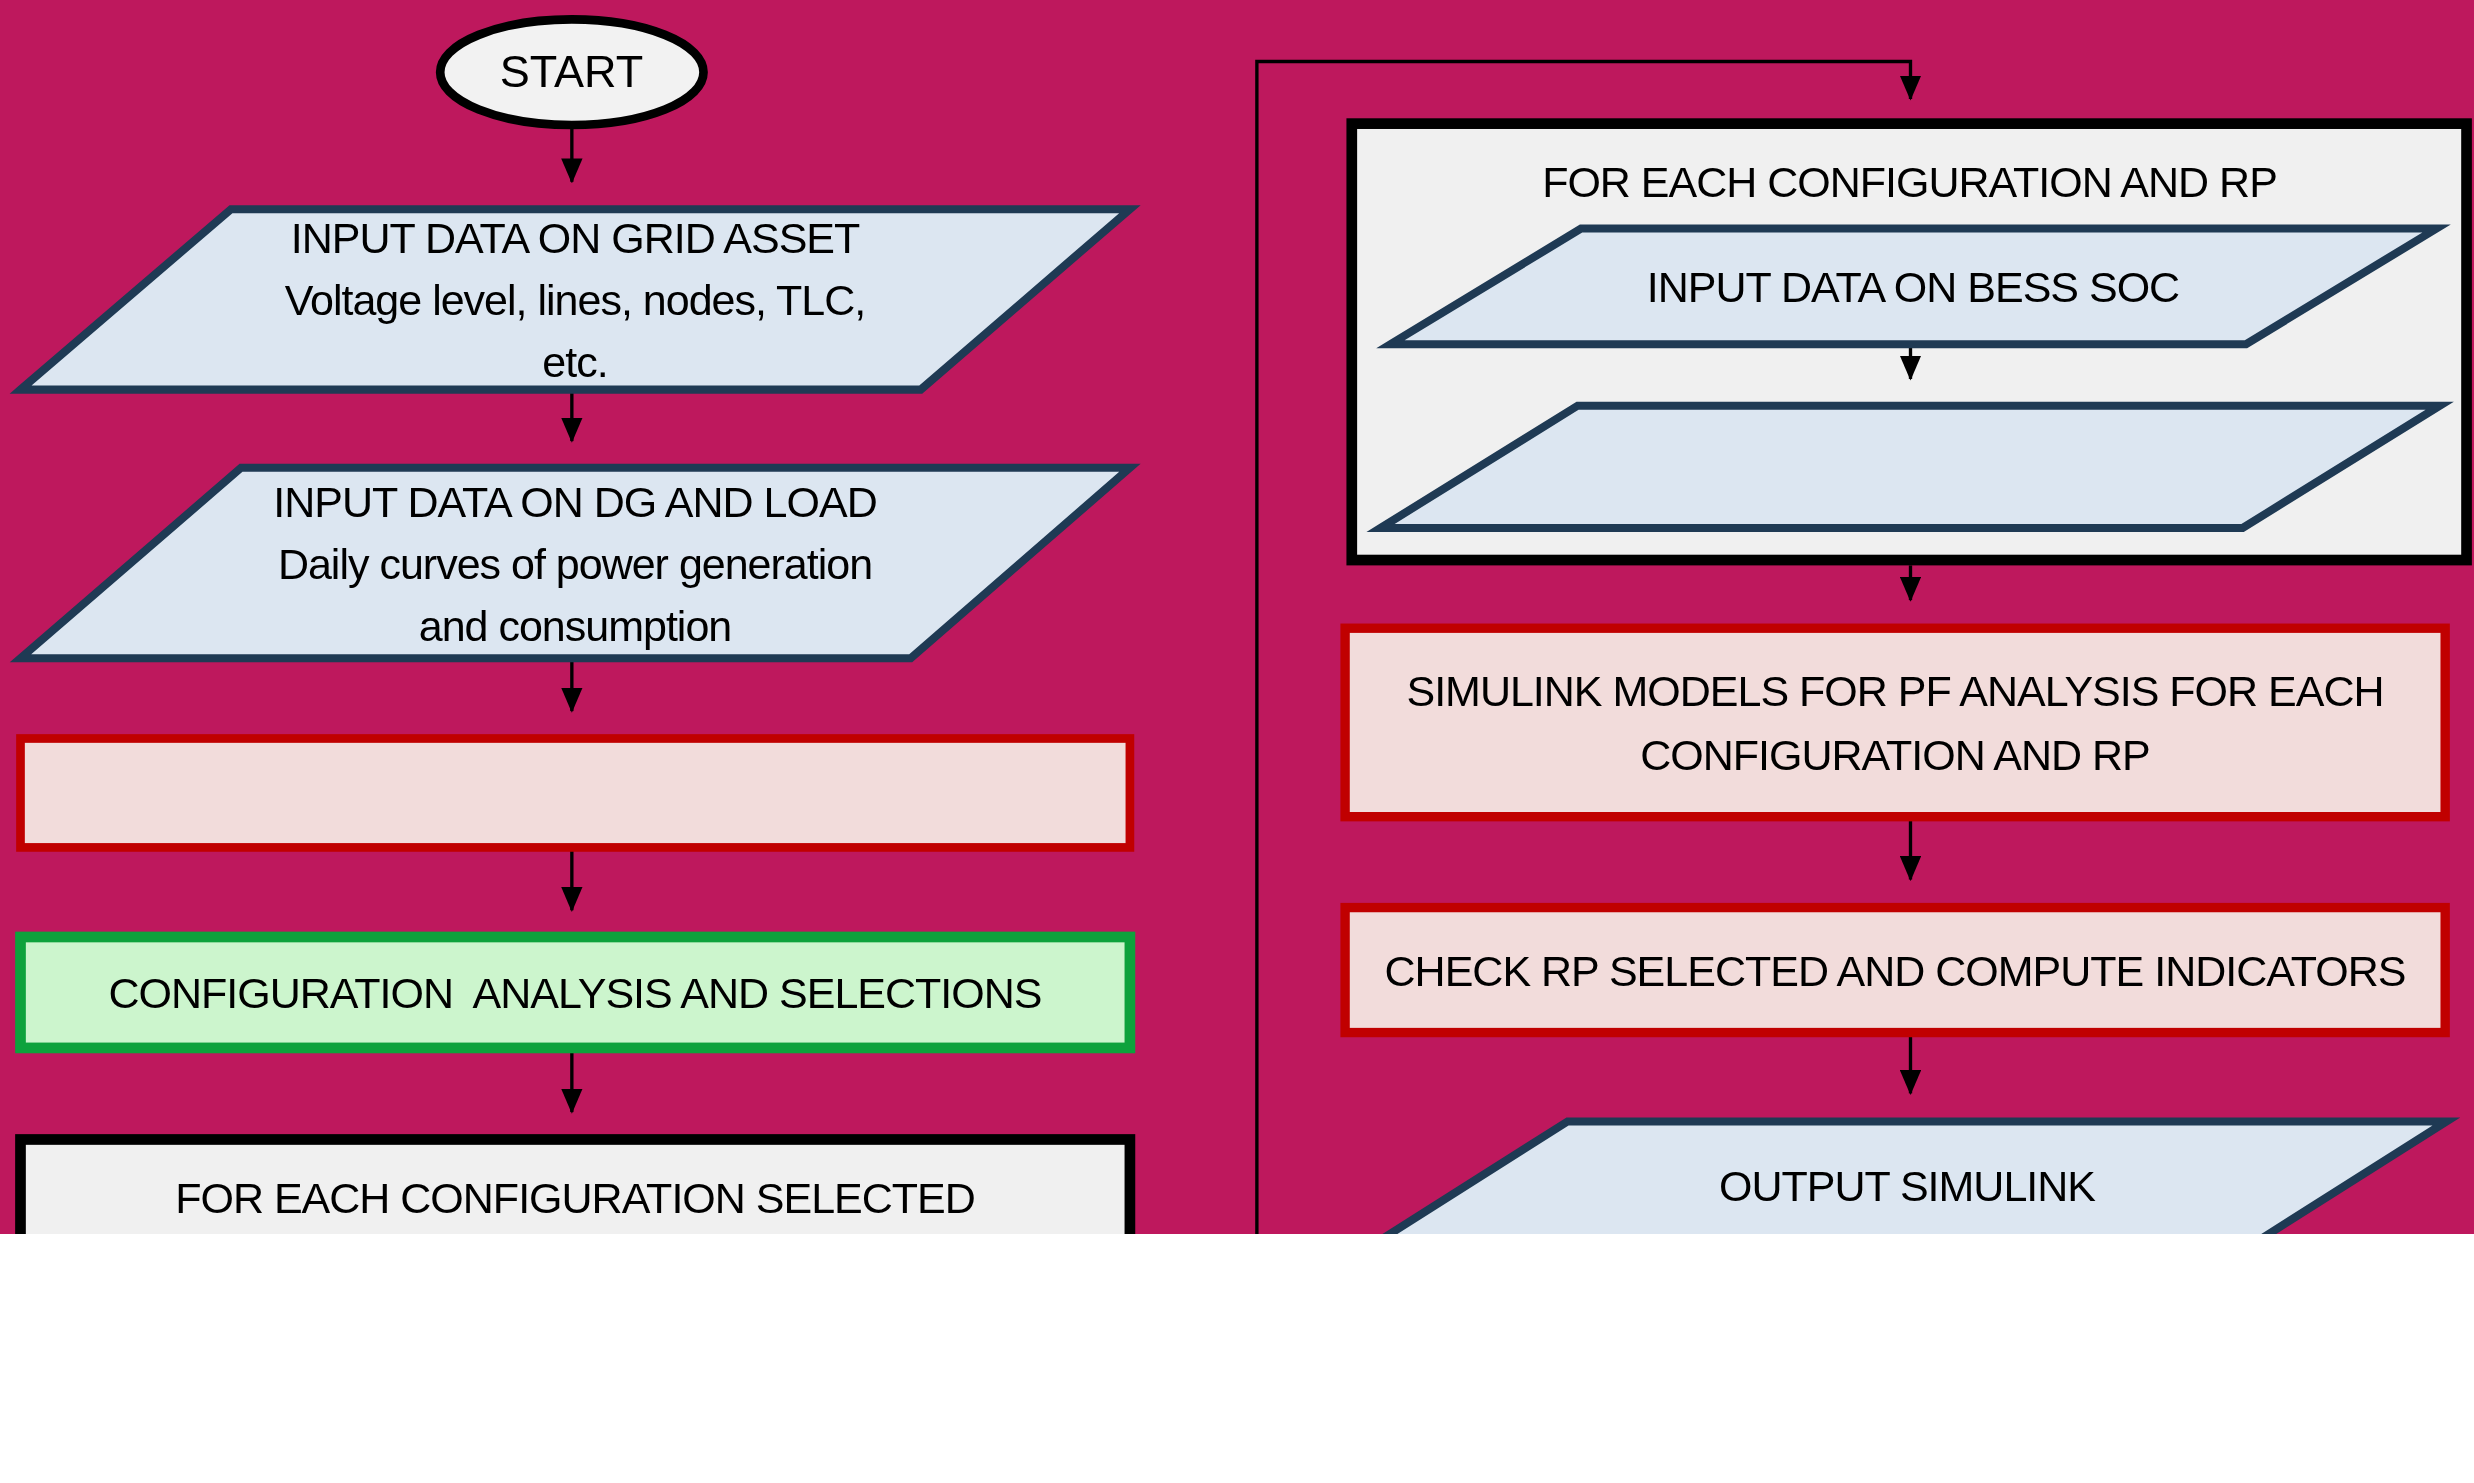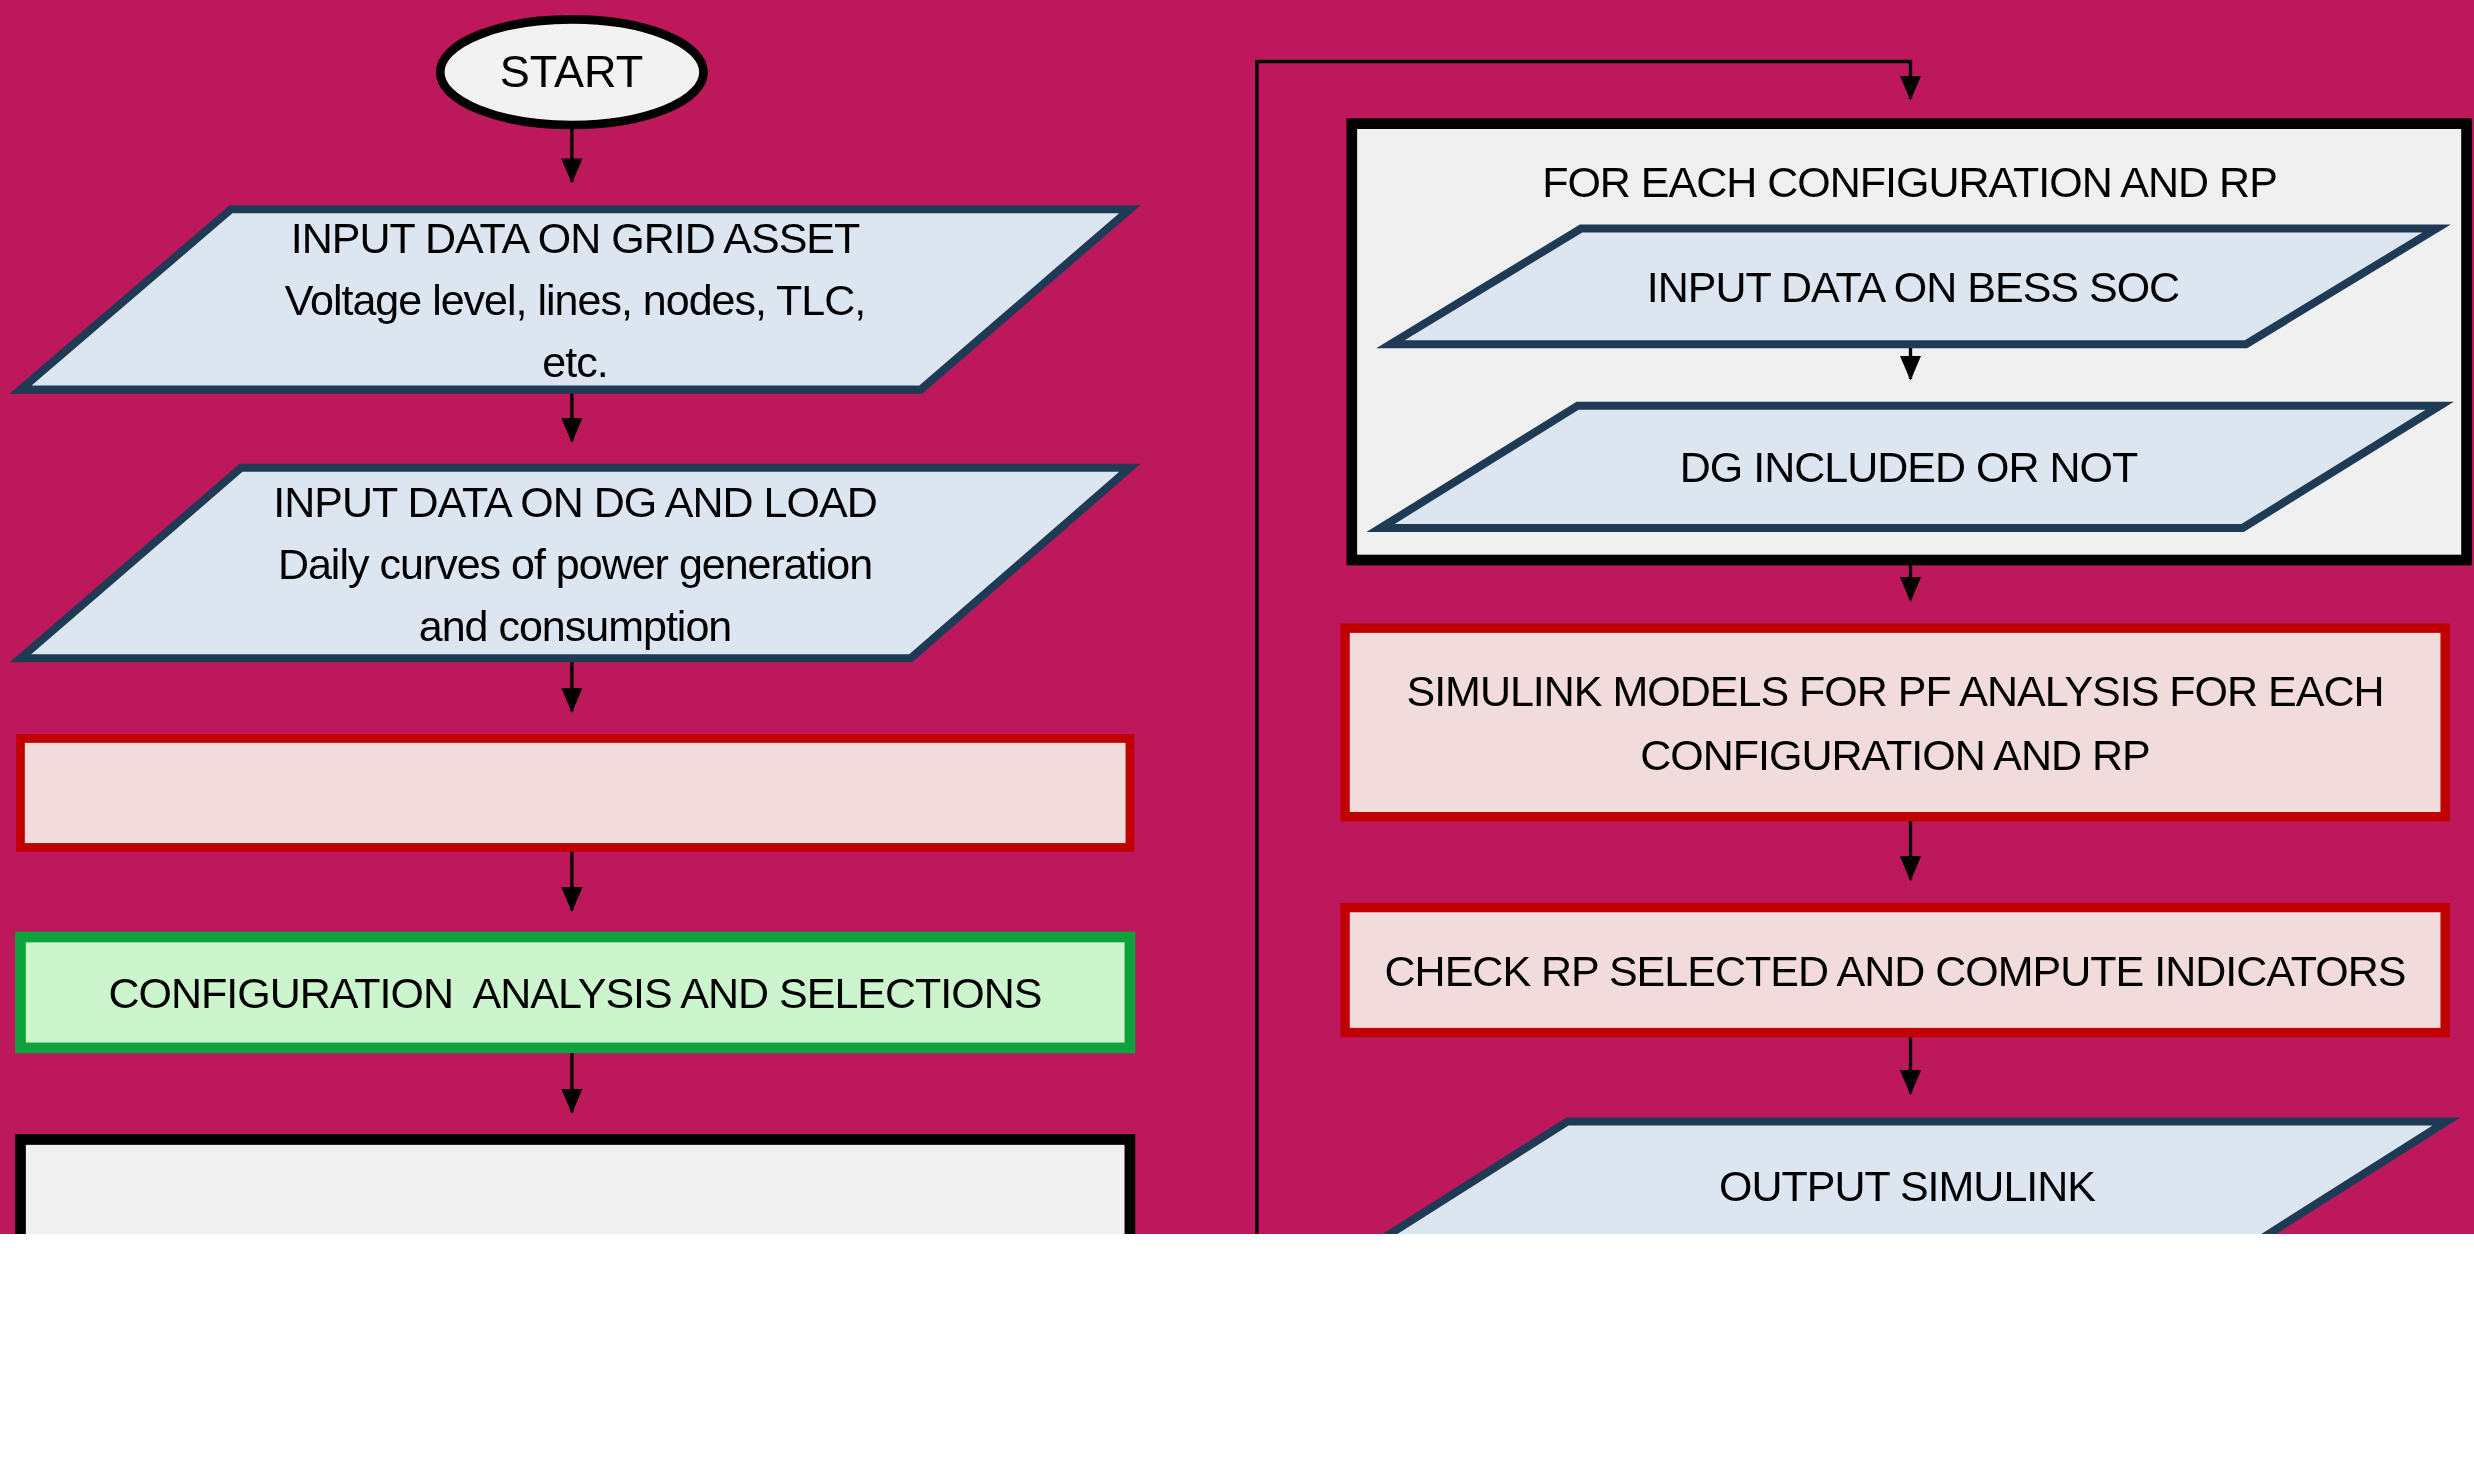--- a/index.html
+++ b/index.html
@@ -106,33 +106,33 @@
     <div class="ln">INPUT DATA ON DG AND LOAD</div>
     <div class="ln">Daily curves of power generation</div>
     <div class="ln">and consumption</div>
   </div>
 
 
   <div class="txt" id="t-g1">
     <div class="ln">CONFIGURATION  ANALYSIS AND SELECTIONS</div>
   </div>
 
+  <div class="txt" id="t-c1-title">
+    <div class="ln">FOR EACH CONFIGURATION SELECTED</div>
+  </div>
 
 
   <div class="txt" id="t-c2-title">
     <div class="ln">FOR EACH CONFIGURATION AND RP</div>
   </div>
 
   <div class="txt" id="t-p3">
     <div class="ln">INPUT DATA ON BESS SOC</div>
   </div>
 
-  <div class="txt" id="t-p4">
-    <div class="ln">DG INCLUDED OR NOT</div>
-  </div>
 
   <div class="txt wide-lines" id="t-r2">
     <div class="ln">SIMULINK MODELS FOR PF ANALYSIS FOR EACH</div>
     <div class="ln">CONFIGURATION AND RP</div>
   </div>
 
   <div class="txt" id="t-r3">
     <div class="ln">CHECK RP SELECTED AND COMPUTE INDICATORS</div>
   </div>
 

